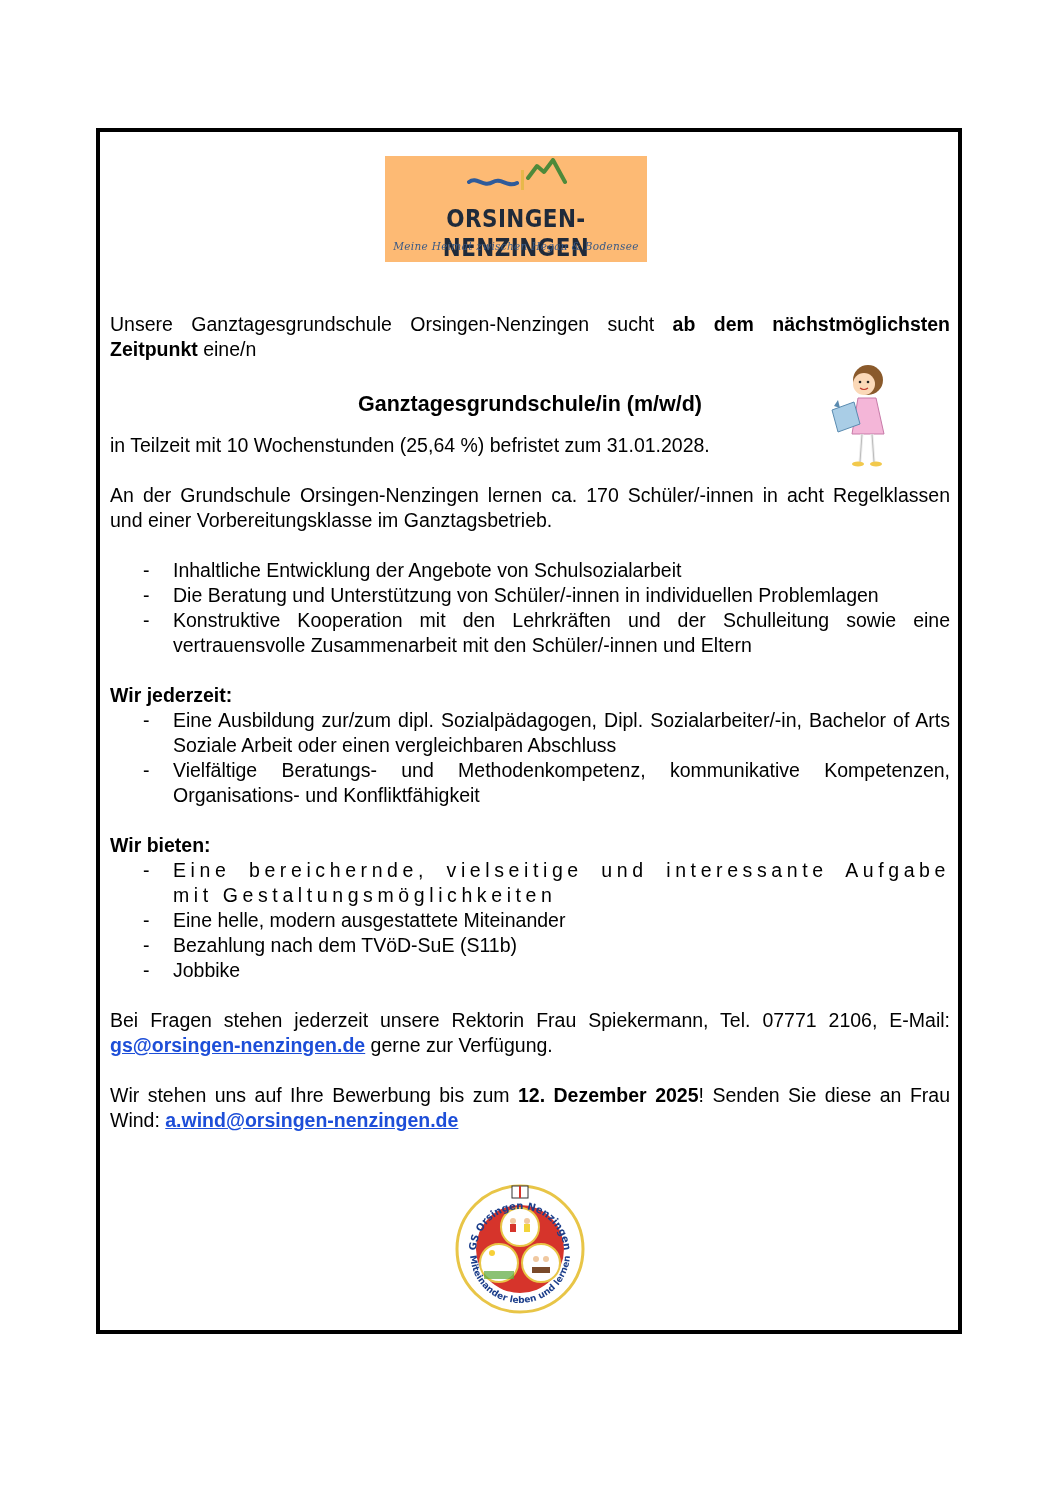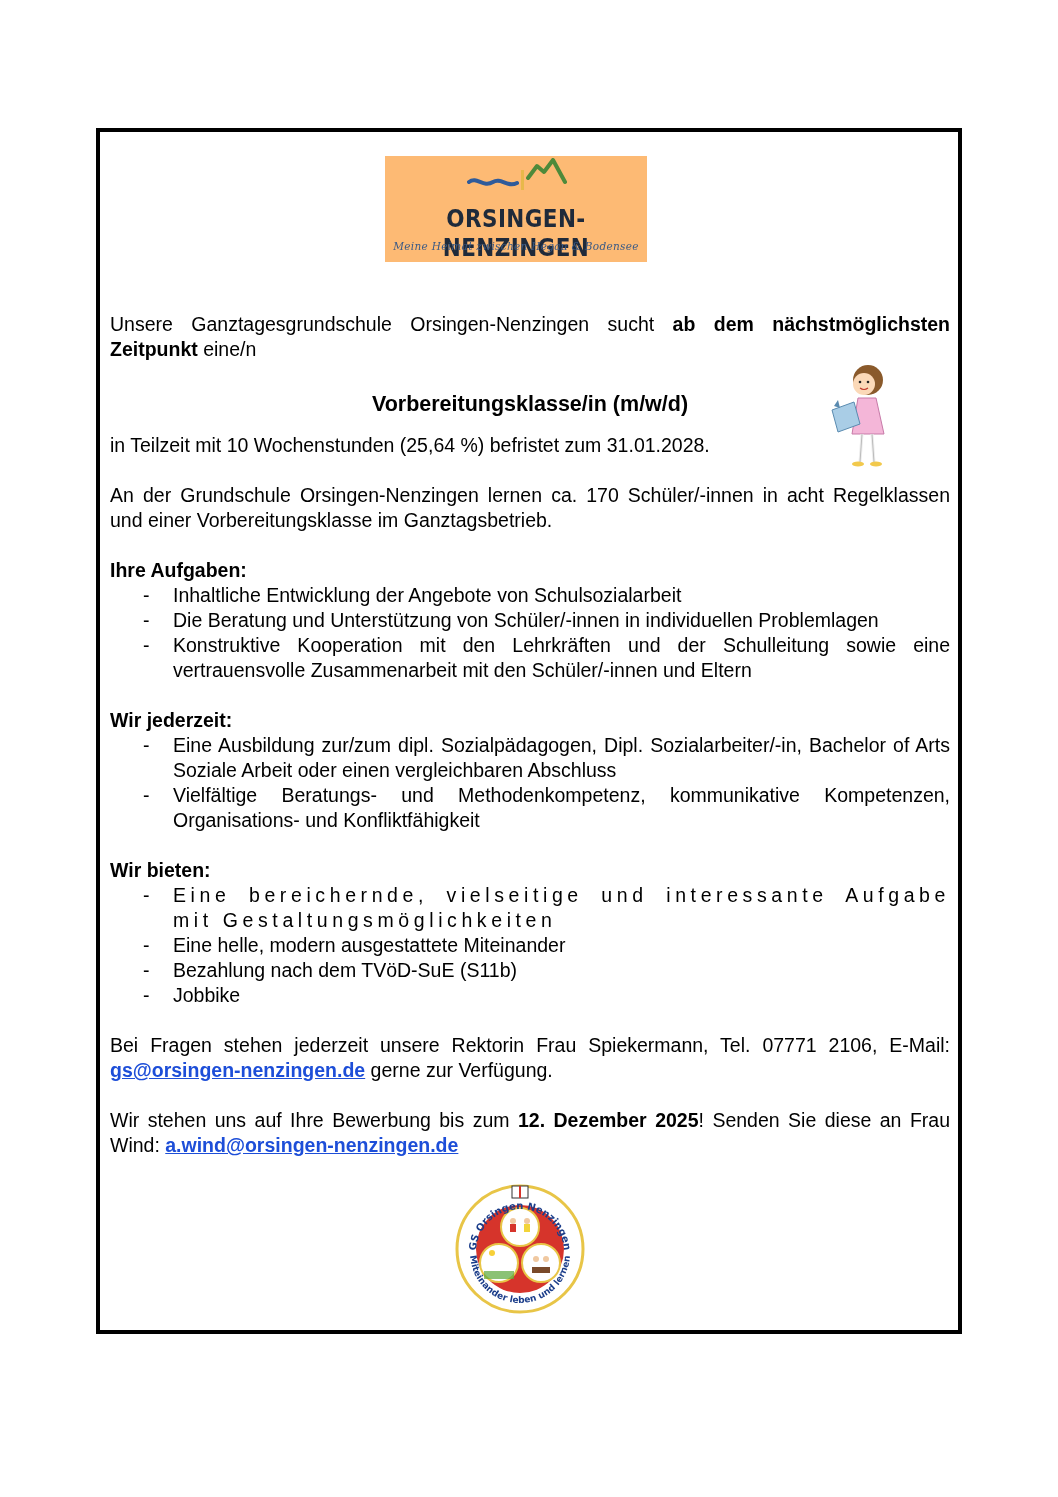--- a/index.html
+++ b/index.html
@@ -158,29 +158,28 @@
   <line x1="50" y1="72" x2="52" y2="100" stroke="#eee" stroke-width="3"></line>
   <line x1="50" y1="72" x2="52" y2="100" stroke="#999" stroke-width="0.6"></line>
 
   <ellipse cx="36" cy="102" rx="6" ry="2.5" fill="#f2c94c"></ellipse>
   <ellipse cx="54" cy="102" rx="6" ry="2.5" fill="#f2c94c"></ellipse>
 </svg>
 
 <div class="content">
   <p><span>Unsere Ganztagesgrundschule Orsingen-Nenzingen sucht </span><b>ab dem nächstmöglichsten Zeitpunkt</b><span> eine/n</span></p>
 
-  <div class="job-title">Vorbereitungsklasse/in (m/w/d)</div>
+  <div class="job-title">Ganztagesgrundschule/in (m/w/d)</div>
 
   <p>in Teilzeit mit 10 Wochenstunden (25,64 %) befristet zum 31.01.2028.</p>
   <div class="gap"></div>
 
   <p>An der Grundschule Orsingen-Nenzingen lernen ca. 170 Schüler/-innen in acht Regelklassen und einer Vorbereitungsklasse im Ganztagsbetrieb.</p>
   <div class="gap"></div>
 
-  <p class="section-title">Ihre Aufgaben:</p>
   <ul class="dash">
     <li><span class="dash-mark">-</span><span>Inhaltliche Entwicklung der Angebote von Schulsozialarbeit</span></li>
     <li><span class="dash-mark">-</span><span>Die Beratung und Unterstützung von Schüler/-innen in individuellen Problemlagen</span></li>
     <li><span class="dash-mark">-</span><span>Konstruktive Kooperation mit den Lehrkräften und der Schulleitung sowie eine vertrauensvolle Zusammenarbeit mit den Schüler/-innen und Eltern</span></li>
   </ul>
   <div class="gap"></div>
 
   <p class="section-title">Wir jederzeit:</p>
   <ul class="dash">
     <li><span class="dash-mark">-</span><span>Eine Ausbildung zur/zum dipl. Sozialpädagogen, Dipl. Sozialarbeiter/-in, Bachelor of Arts Soziale Arbeit oder einen vergleichbaren Abschluss</span></li>

